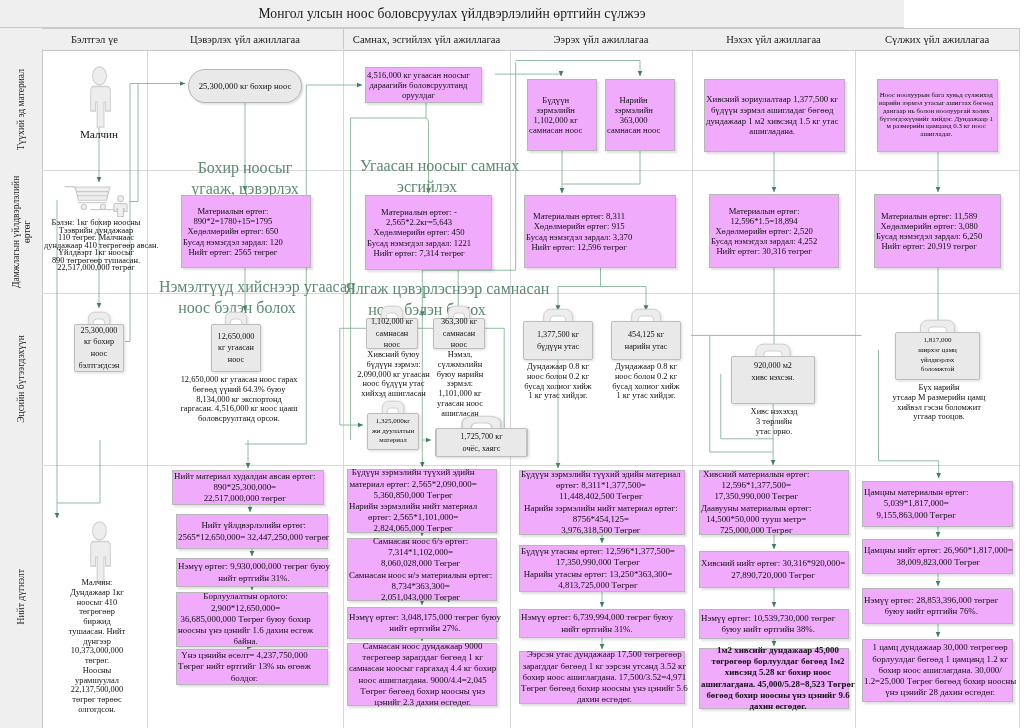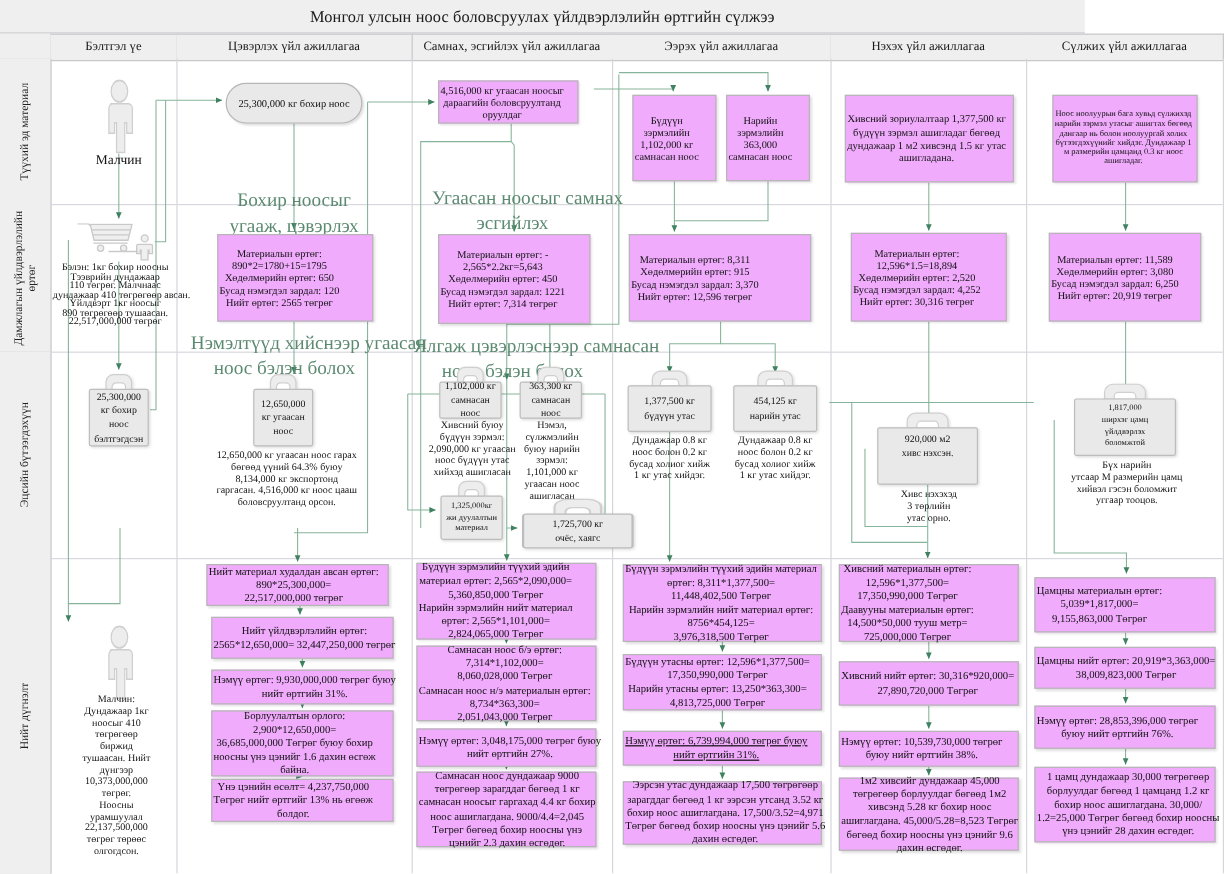--- a/index.html
+++ b/index.html
@@ -525,21 +525,21 @@
 8756*454,125=
 3,976,318,500 Төгрөг</div>
     </div>
   <div class="box sum" style="left:519px;top:545px;width:166px;height:47px">
       <div class="t" style="white-space: pre;">Бүдүүн утасны өртөг: 12,596*1,377,500=
 17,350,990,000 Төгрөг
 Нарийн утасны өртөг: 13,250*363,300=
 4,813,725,000 Төгрөг</div>
     </div>
   <div class="box sum" style="left:519px;top:609px;width:166px;height:29px">
-      <div class="t" style="white-space: pre; text-decoration: underline;">Нэмүү өртөг: 6,739,994,000 төгрөг буюу
+      <div class="t" style="white-space: pre;">Нэмүү өртөг: 6,739,994,000 төгрөг буюу
 нийт өртгийн 31%.</div>
     </div>
   <div class="box sum" style="left:519px;top:651px;width:166px;height:53px">
       <div class="t" style="white-space: pre;">Ээрсэн утас дундажаар 17,500 төгрөгөөр
 зарагддаг бөгөөд 1 кг ээрсэн утсанд 3.52 кг
 бохир ноос ашиглагдана. 17,500/3.52=4,971
 Төгрөг бөгөөд бохир ноосны үнэ цэнийг 5.6
 дахин өсгөдөг.</div>
     </div>
 
@@ -553,35 +553,35 @@
     </div>
   <div class="box sum" style="left:699px;top:551px;width:150px;height:37px">
       <div class="t" style="white-space: pre;">Хивсний нийт өртөг: 30,316*920,000=
 27,890,720,000 Төгрөг</div>
     </div>
   <div class="box sum" style="left:699px;top:609px;width:150px;height:30px">
       <div class="t" style="white-space: pre;">Нэмүү өртөг: 10,539,730,000 төгрөг
 буюу нийт өртгийн 38%.</div>
     </div>
   <div class="box sum" style="left:699px;top:648px;width:150px;height:61px">
-      <div class="t" style="white-space: pre;">1м2 хивсийг дундажаар 45,000
+      <div class="t" style="white-space: pre; font-weight: bold;">1м2 хивсийг дундажаар 45,000
 төгрөгөөр борлуулдаг бөгөөд 1м2
 хивсэнд 5.28 кг бохир ноос
 ашиглагдана. 45,000/5.28=8,523 Төгрөг
 бөгөөд бохир ноосны үнэ цэнийг 9.6
 дахин өсгөдөг.</div>
     </div>
 
   <div class="box sum" style="left:862px;top:481px;width:151px;height:46px">
       <div class="t" style="white-space: pre;">Цамцны материалын өртөг:
 5,039*1,817,000=
 9,155,863,000 Төгрөг</div>
     </div>
   <div class="box sum" style="left:862px;top:539px;width:151px;height:35px">
-      <div class="t" style="white-space: pre;">Цамцны нийт өртөг: 20,919*3,363,000=
+      <div class="t" style="white-space: pre;">Цамцны нийт өртөг: 26,960*1,817,000=
 38,009,823,000 Төгрөг</div>
     </div>
   <div class="box sum" style="left:862px;top:588px;width:151px;height:36px">
       <div class="t" style="white-space: pre;">Нэмүү өртөг: 28,853,396,000 төгрөг
 буюу нийт өртгийн 76%.</div>
     </div>
   <div class="box sum" style="left:862px;top:639px;width:151px;height:63px">
       <div class="t" style="white-space: pre;">1 цамц дундажаар 30,000 төгрөгөөр
 борлуулдаг бөгөөд 1 цамцанд 1.2 кг
 бохир ноос ашиглагдана. 30,000/

